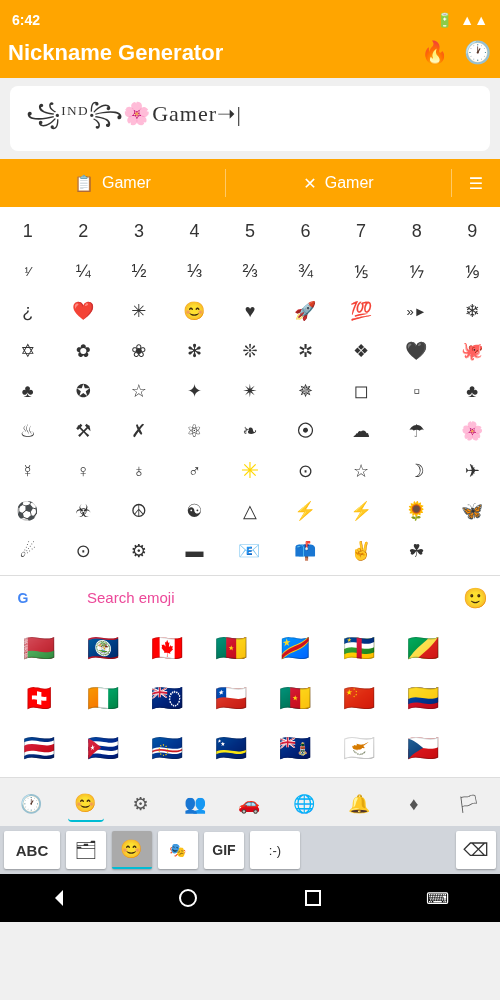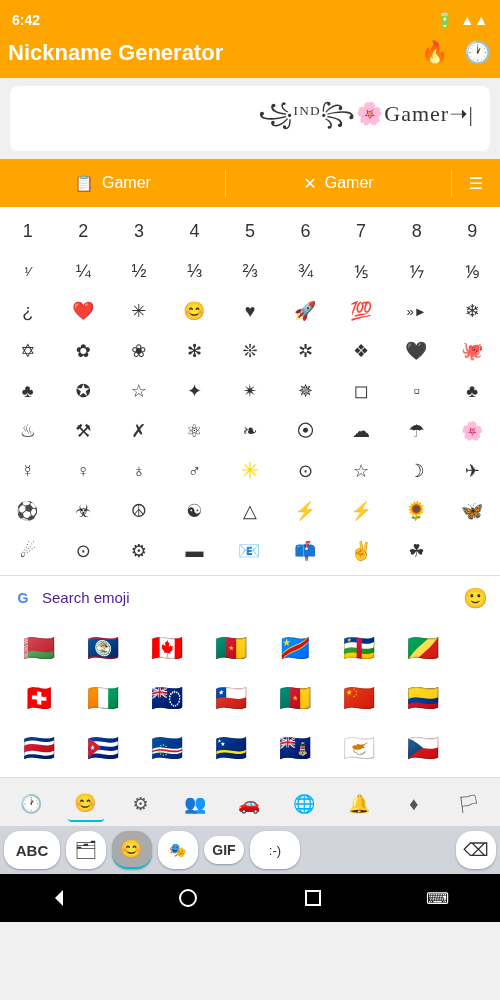--- a/index.html
+++ b/index.html
@@ -30,21 +30,21 @@
     .header-icon { color: white; font-size: 22px; cursor: pointer; }
 
     .nickname-input-area {
       background: white;
       margin: 8px 10px;
       border-radius: 8px;
       padding: 10px 16px;
       min-height: 60px;
       display: flex;
       align-items: center;
-      justify-content: flex-end;
+      justify-content: flex-start;
     }
     .nickname-text {
       font-size: 22px;
       font-family: serif;
       color: #333;
       letter-spacing: 1px;
     }
 
     .action-bar {
       background: #FFA500;
@@ -99,21 +99,22 @@
       display: flex;
       align-items: center;
       justify-content: center;
       font-size: 14px;
       font-weight: bold;
       color: #4285F4;
     }
     .search-input-mock {
       flex: 1;
       font-size: 15px;
-      color: #4c1d95;
+      color: #ec4899;
+      margin-left: 45px;
     }
     .emoji-search-icon { font-size: 20px; color: #aaa; }
 
     .flags-area {
       background: white;
       padding: 4px 0;
     }
     .flags-row {
       display: flex;
       gap: 4px;
@@ -155,34 +156,34 @@
     .keyboard-bottom-bar {
       background: #d1d5db;
       display: flex;
       align-items: center;
       height: 48px;
       padding: 0 4px;
       gap: 6px;
     }
     .kb-key {
       background: white;
-      border-radius: 16px;
+      border-radius: 2px;
       display: flex;
       align-items: center;
       justify-content: center;
       font-size: 14px;
       cursor: pointer;
       color: #333;
       box-shadow: 0 1px 2px rgba(0,0,0,0.3);
     }
     .kb-abc { flex: 0 0 56px; height: 38px; font-weight: bold; font-size: 15px; }
     .kb-sticker { flex: 0 0 40px; height: 38px; font-size: 18px; }
     .kb-emoji { flex: 0 0 40px; height: 38px; font-size: 18px; background: #aaa; border-bottom: 2px solid #00bcd4; }
     .kb-gif2 { flex: 0 0 40px; height: 38px; font-size: 14px; font-weight: bold; }
-    .kb-gif { flex: 0 0 40px; height: 28px; font-size: 14px; font-weight: bold; }
+    .kb-gif { flex: 0 0 40px; height: 37px; font-size: 14px; font-weight: bold; }
     .kb-kaomoji { flex: 0 0 50px; height: 38px; font-size: 13px; }
     .kb-del { flex: 0 0 40px; height: 38px; font-size: 18px; }
     .kb-spacer { flex: 1; }
 
     .nav-bar {
       background: black;
       display: flex;
       justify-content: space-around;
       align-items: center;
       height: 48px;

